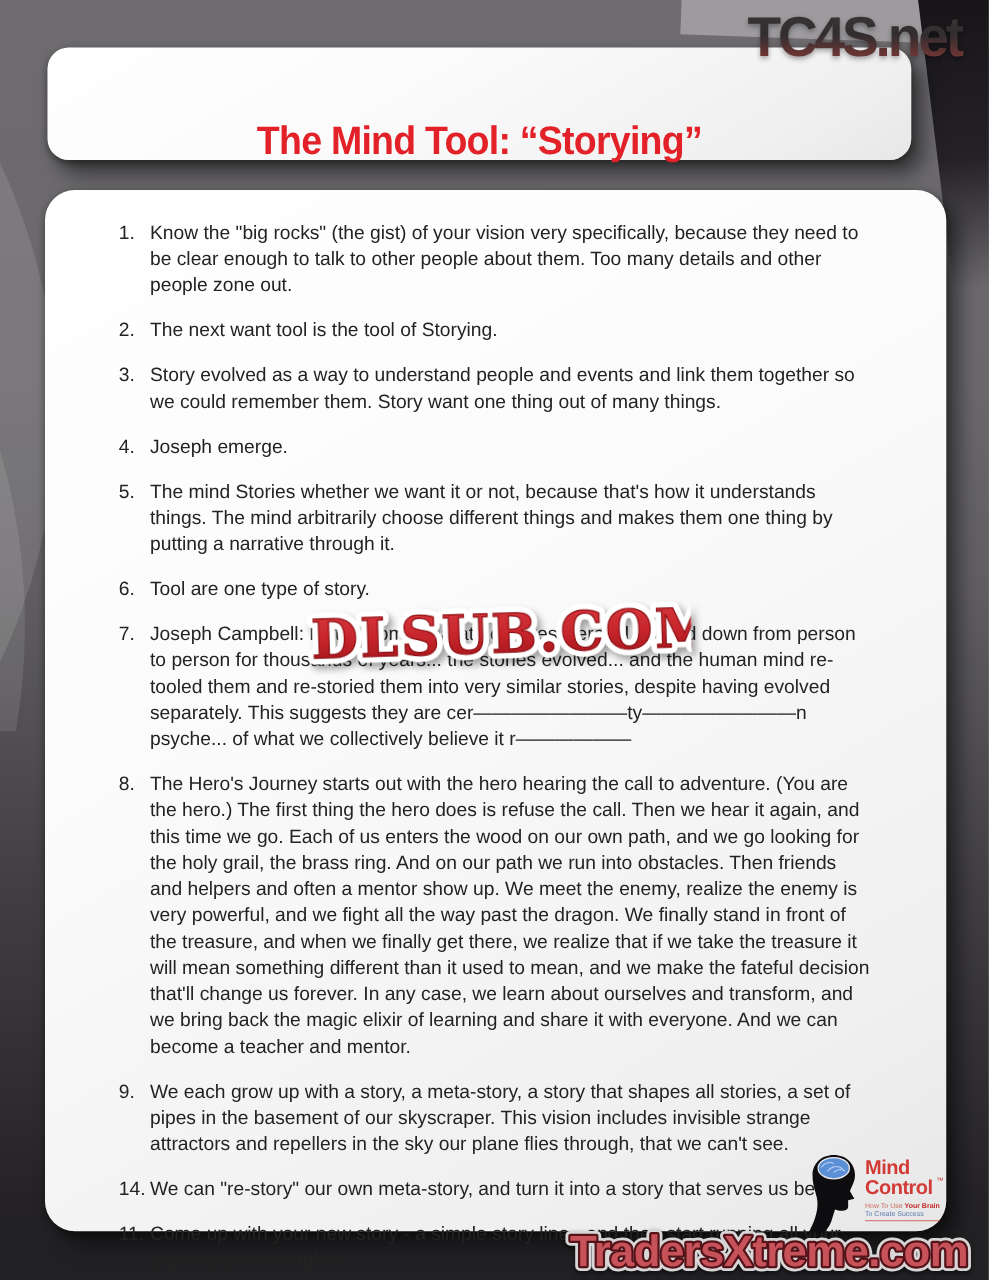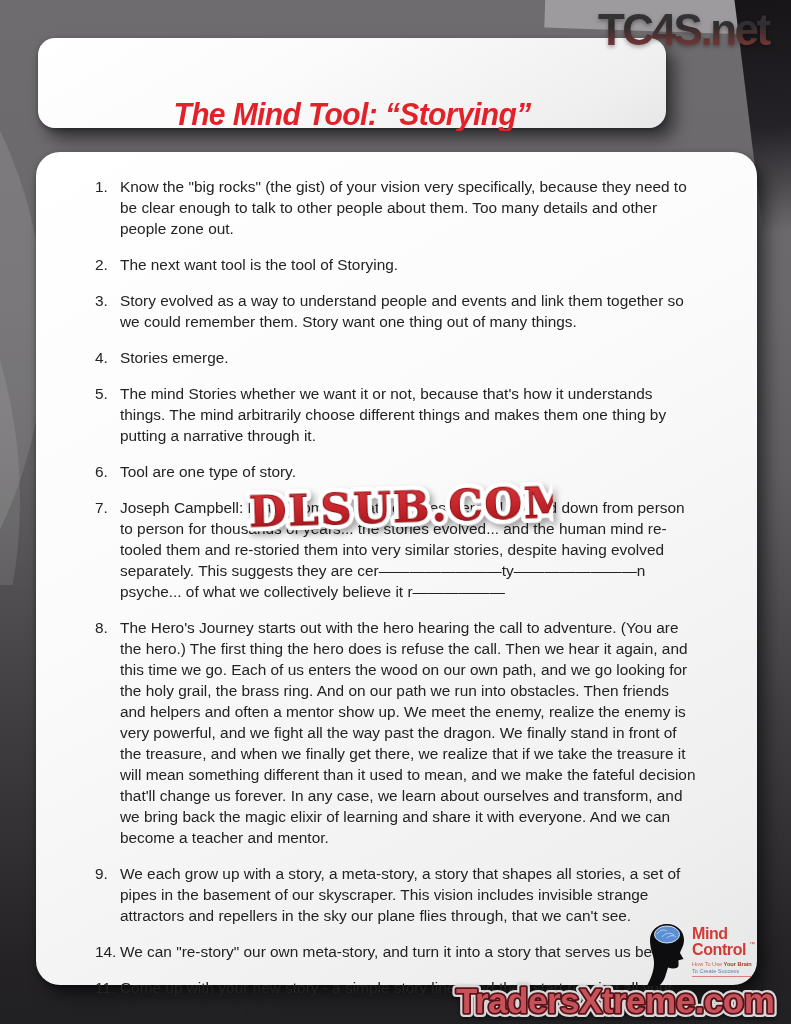--- a/index.html
+++ b/index.html
@@ -17,21 +17,21 @@
   .band-topright{position:absolute;left:545px;top:-14px;width:260px;height:46px;
     background:#9d9b9e;transform:rotate(2deg);}
   .corner-topright{position:absolute;right:-26px;top:-30px;width:70px;height:260px;
     background:linear-gradient(180deg,#141215 0%,#242226 60%,rgba(36,34,38,0) 100%);
     transform:rotate(-7deg);}
 
   
   .card{position:absolute;background:linear-gradient(150deg,#ffffff 0%,#fbfbfb 40%,
     #efeff0 85%,#e7e7e8 100%);
     box-shadow:9px 11px 16px rgba(0,0,0,0.50),0 2px 5px rgba(0,0,0,0.35);}
-  .header-card{left:38px;top:38px;width:628px;height:90px;border-radius:17px;font-style:italic;}
+  .header-card{left:38px;top:38px;width:691px;height:90px;border-radius:17px;}
   .content-card{left:36px;top:152px;width:721px;height:833px;border-radius:24px;}
 
   .title{position:absolute;left:0;right:0;top:58px;text-align:center;
     color:#e32128;font-size:30px;font-weight:bold;letter-spacing:-0.6px;
     transform:scaleY(1.06);transform-origin:top;white-space:nowrap;}
 
   
   .list{position:absolute;left:0;top:0;width:100%;box-sizing:border-box;
     padding:24px 60px 0 59px;color:#232323;font-size:15.4px;line-height:21px;}
   .row{display:flex;margin-bottom:15px;}
@@ -76,21 +76,21 @@
         <span class="txt">The next want tool is the tool of Storying.</span>
       </div>
 
       <div class="row">
         <span class="num">3.</span>
         <span class="txt">Story evolved as a way to understand people and events and link them together so we could remember them. Story want one thing out of many things.</span>
       </div>
 
       <div class="row">
         <span class="num">4.</span>
-        <span class="txt">Stories emerge.</span>
+        <span class="txt">Joseph emerge.</span>
       </div>
 
       <div class="row">
         <span class="num">5.</span>
         <span class="txt">The mind Stories whether we want it or not, because that's how it understands things. The mind arbitrarily choose different things and makes them one thing by putting a narrative through it.</span>
       </div>
 
       <div class="row">
         <span class="num">6.</span>
         <span class="txt">Tool are one type of story.</span>

